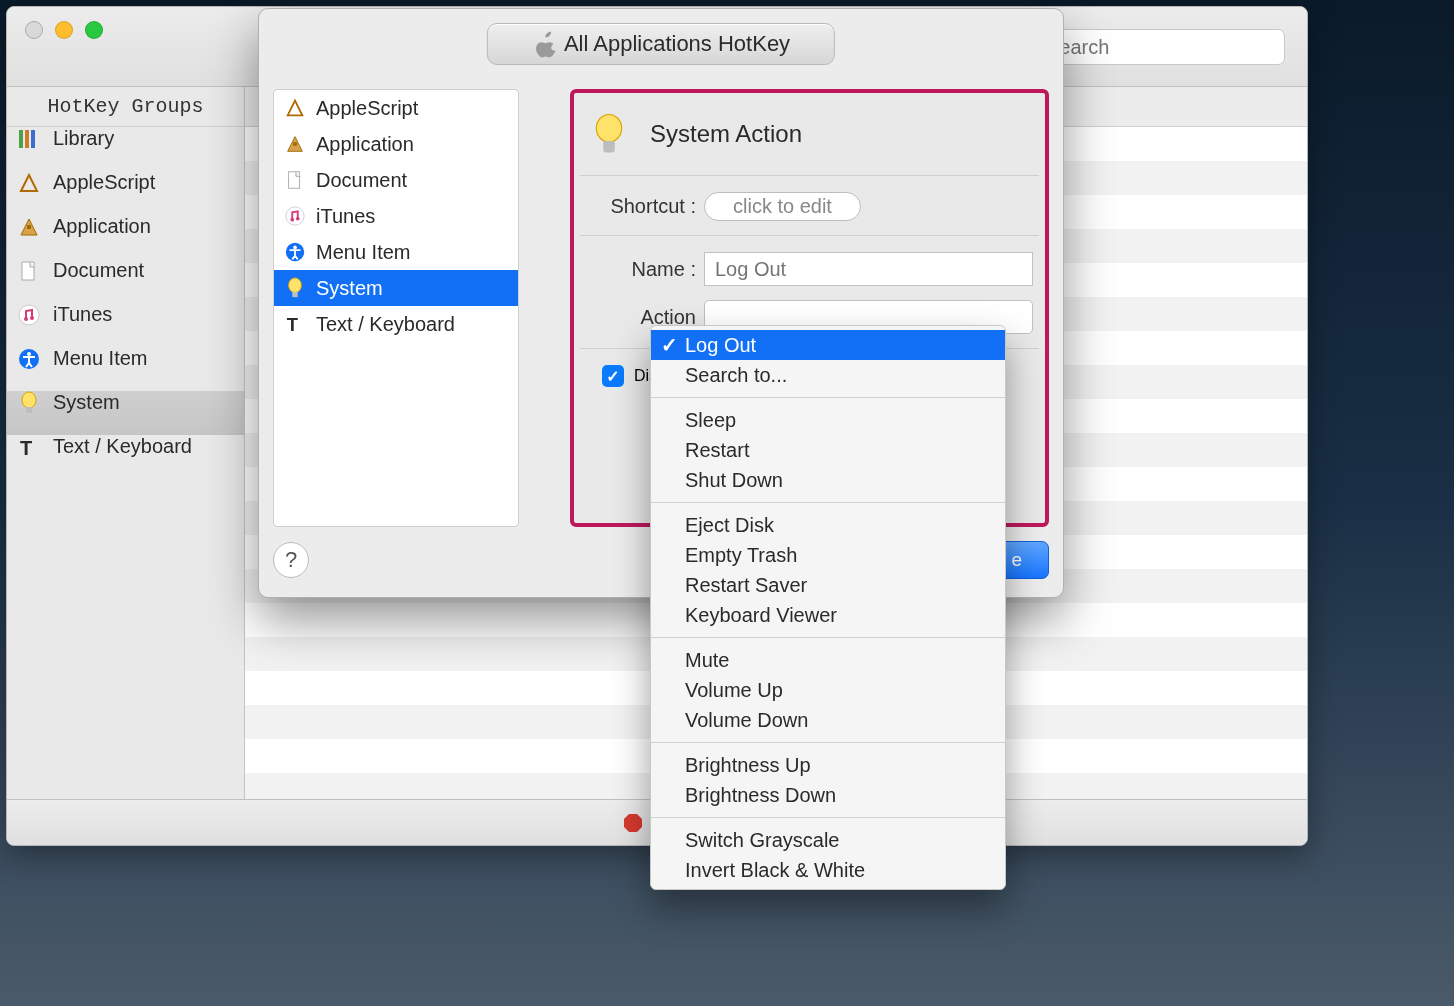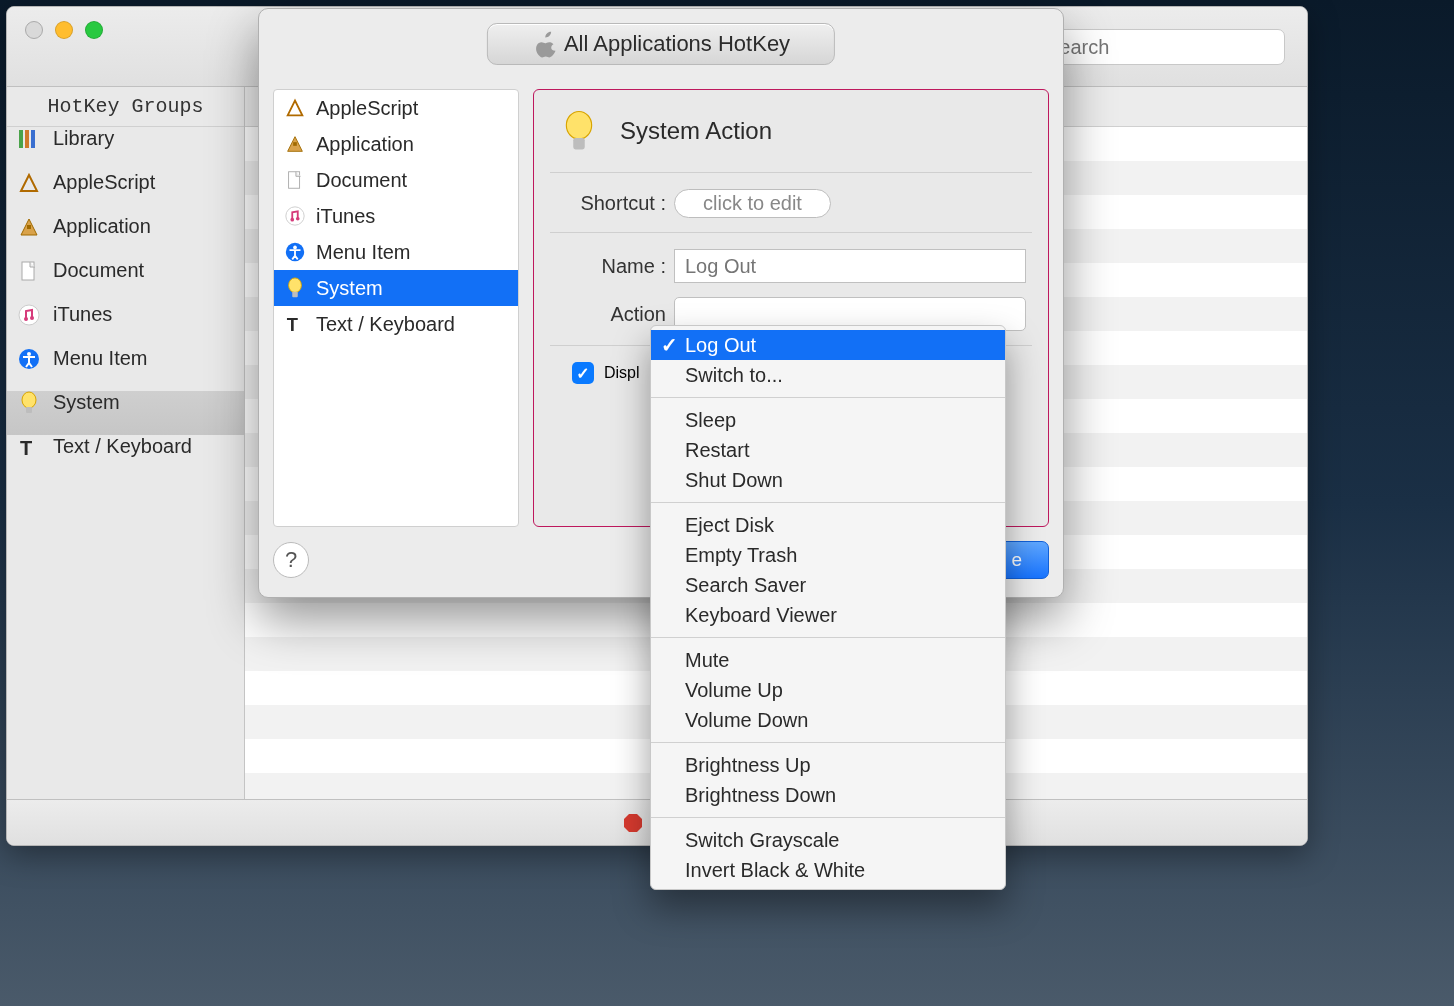--- a/index.html
+++ b/index.html
@@ -46,22 +46,23 @@
   background:linear-gradient(#efefef,#d6d6d6); box-shadow:inset 0 1px 0 #fff;
   font-size:22px; color:#2b2b2b;
 }
 .apple-logo{width:28px;height:28px;}
 .sheet-body { position:absolute; left:14px; right:14px; top:80px; bottom:70px; display:flex; gap:14px;}
 .type-list { width:246px; background:#fff; border:1px solid #cfcfcf; border-radius:4px; overflow:hidden;}
 .tl-item { height:36px; display:flex; align-items:center; padding:0 10px; gap:10px; font-size:20px; color:#2a2a2a;}
 .tl-item.sel { background:#1270f6; color:#fff; }
 .tl-icon{width:22px;height:22px;display:inline-flex;align-items:center;justify-content:center;}
 .form-panel {
-  flex:1; background:#e9e9e9; border:1px solid #be185d; border-radius:6px; padding:18px 22px;
+  flex:1; background:#e9e9e9; border:4px solid #be185d; border-radius:6px; padding:18px 12px;
   position:relative;
+  margin-left:37px;
 }
 .panel-title-row { display:flex; align-items:center; gap:18px; margin-bottom:18px;}
 .bulb-big{width:46px;height:46px;}
 .panel-title{font-size:24px;color:#2a2a2a;}
 .divider{height:1px;background:#cfcfcf;margin:6px -6px 16px -6px;}
 .form-row{display:flex;align-items:center;gap:8px;font-size:20px;color:#333;margin-bottom:14px;}
 .form-label{width:110px;text-align:right;}
 .shortcut-btn{
   height:29px;padding:0 28px;border-radius:18px;border:1px solid #bdbdbd;background:#fff;
   color:#888;font-size:20px;
@@ -307,41 +308,41 @@
     <button class="btn btn-primary">e</button>
   </div>
 </div>
 
 <div class="popup" id="popup">
     <div class="pop-item sel">
       <span class="pop-check">✓</span>
       <span>Log Out</span>
     </div>
     <div class="pop-item">
-      <span>Switch to...</span>
+      <span>Search to...</span>
     </div>
     <div class="pop-sep"></div>
     <div class="pop-item">
       <span>Sleep</span>
     </div>
     <div class="pop-item">
       <span>Restart</span>
     </div>
     <div class="pop-item">
       <span>Shut Down</span>
     </div>
     <div class="pop-sep"></div>
     <div class="pop-item">
       <span>Eject Disk</span>
     </div>
     <div class="pop-item">
       <span>Empty Trash</span>
     </div>
     <div class="pop-item">
-      <span>Search Saver</span>
+      <span>Restart Saver</span>
     </div>
     <div class="pop-item">
       <span>Keyboard Viewer</span>
     </div>
     <div class="pop-sep"></div>
     <div class="pop-item">
       <span>Mute</span>
     </div>
     <div class="pop-item">
       <span>Volume Up</span>

